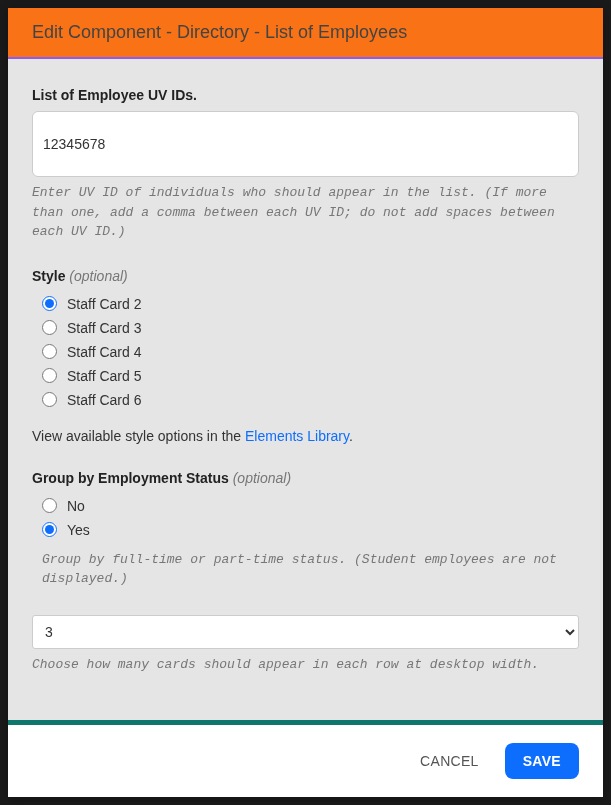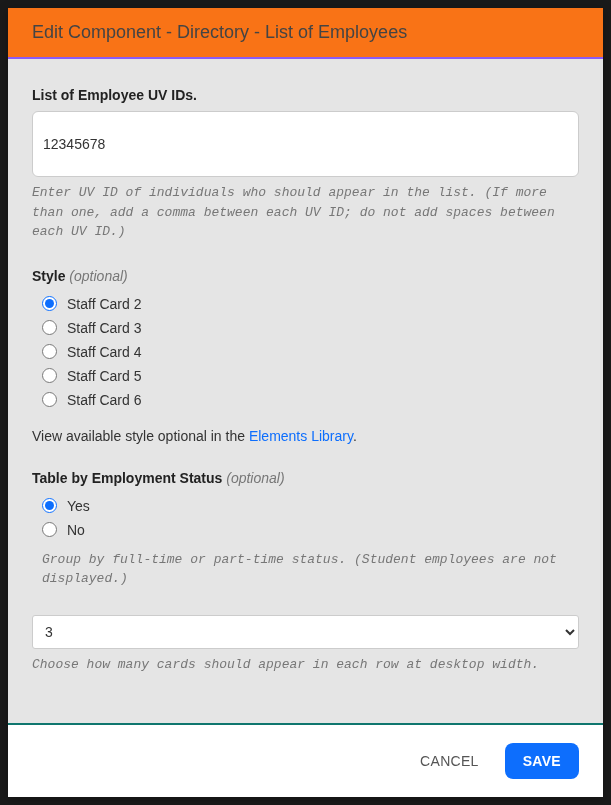--- a/index.html
+++ b/index.html
@@ -115,21 +115,21 @@
       padding: 7px 8px;
       font-size: 14px;
       border: 1px solid #ccc;
       border-radius: 3px;
       color: #333;
       background: #fff;
       margin-bottom: 6px;
     }
     .modal-footer {
       padding: 18px 24px;
-      border-top: 2px solid #0f766e;
+      border-top: 5px solid #0f766e;
       display: flex;
       justify-content: flex-end;
       gap: 14px;
       align-items: center;
       background: #fff;
     }
     .btn-cancel {
       background: none;
       border: none;
       color: #555;
@@ -194,37 +194,37 @@
         <div class="radio-item">
           <input type="radio" name="style" style="">
           <label>Staff Card 5</label>
         </div>
         <div class="radio-item">
           <input type="radio" name="style" style="">
           <label>Staff Card 6</label>
         </div>
       </div>
       <div class="style-hint">
-        <span>View available style optional in the </span><a class="link">Elements Library</a><span>.</span>
+        <span>View available style options in the </span><a class="link">Elements Library</a><span>.</span>
       </div>
     </div>
 
     <div class="field-group">
       <div class="field-label">
-        <span>Table by Employment Status</span>
+        <span>Group by Employment Status</span>
         <span class="optional">(optional)</span>
       </div>
       <div class="radio-group">
+        <div class="radio-item">
+          <input type="radio" name="group" style="">
+          <label>No</label>
+        </div>
         <div class="radio-item">
           <input type="radio" name="group" checked="" style="">
           <label>Yes</label>
-        </div>
-        <div class="radio-item">
-          <input type="radio" name="group" style="">
-          <label>No</label>
         </div>
       </div>
       <div class="help-text group-help">Group by full-time or part-time status. (Student employees are not displayed.)</div>
     </div>
 
     <div class="field-group">
       <select class="select-input">
         <option selected="">3</option>
       </select>
       <div class="help-text">Choose how many cards should appear in each row at desktop width.</div>

